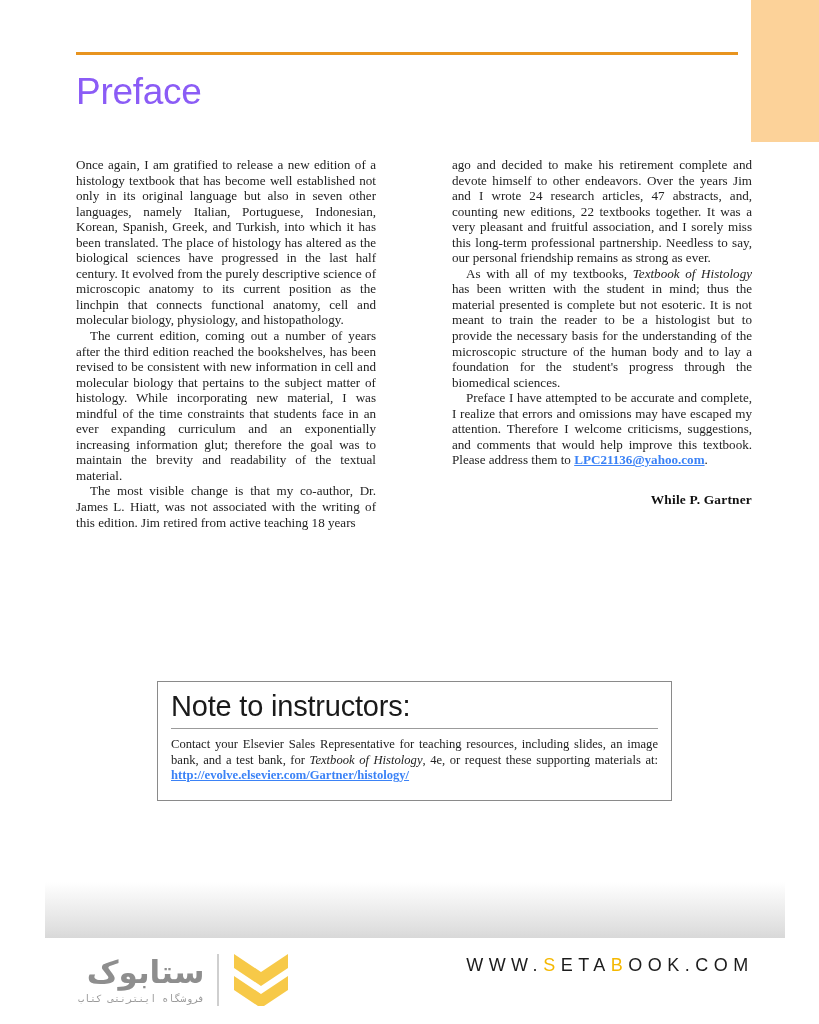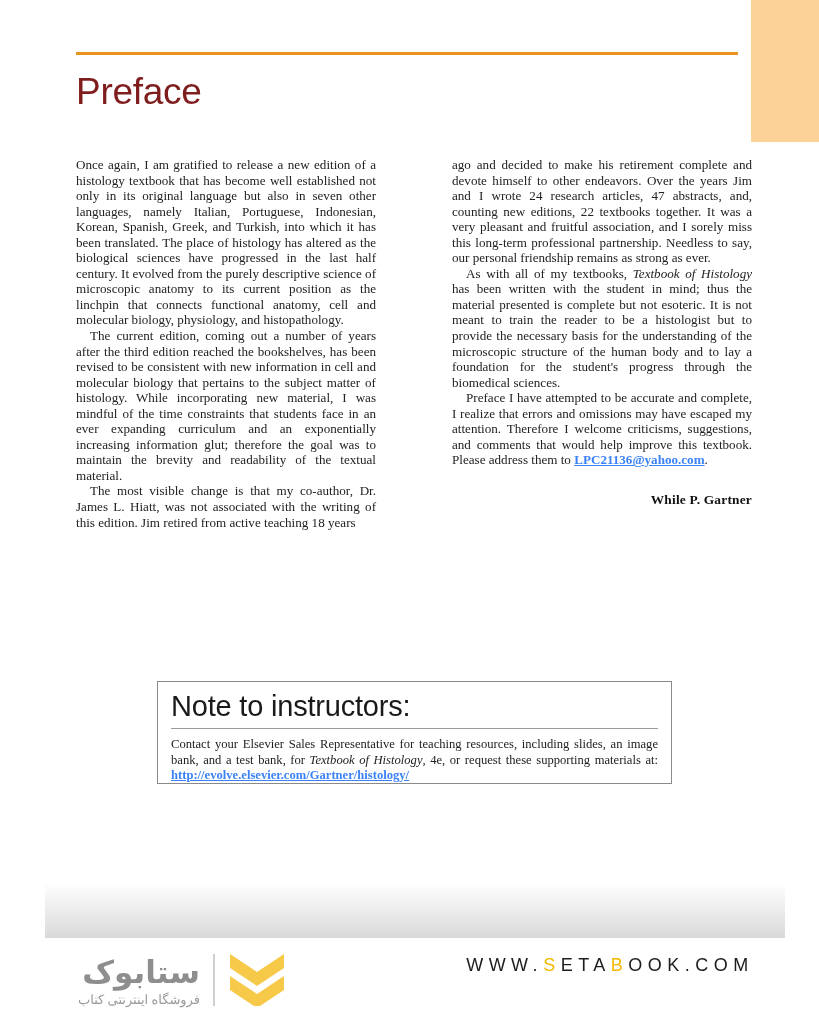--- a/index.html
+++ b/index.html
@@ -35,21 +35,21 @@
   }
   #header-rule {
     width: 662px;
     height: 3px;
     background: #e8941f;
   }
   #page-title {
     font-family: "Liberation Sans", sans-serif;
     font-size: 37px;
     font-weight: 400;
-    color: #7f1d1d;
+    color: #8b5cf6;
     letter-spacing: -0.3px;
     margin: 18px 0 0 0;
     line-height: 1.05;
   }
 
   
   #columns {
     position: absolute;
     left: 76px;
     top: 157px;
@@ -90,21 +90,21 @@
 
   
   #note-box {
     position: absolute;
     left: 157px;
     top: 681px;
     width: 515px;
     box-sizing: border-box;
     border: 1px solid #8a8a8a;
     background: #ffffff;
-    padding: 8px 13px 0 13px;
+    padding: 8px 13px 17px 13px;
   }
   #note-title {
     font-family: "Liberation Sans", sans-serif;
     font-size: 29px;
     font-weight: 400;
     color: #1a1a1a;
     letter-spacing: -0.2px;
     line-height: 1.12;
     margin: 0 0 6px 0;
   }
@@ -164,24 +164,24 @@
   #brand-name-fa {
     font-size: 31px;
     line-height: 34px;
     color: #8e8e8e;
     font-family: "DejaVu Sans", sans-serif;
     direction: rtl;
     white-space: nowrap;
     font-weight: 600;
   }
   #brand-tagline-fa {
-    font-size: 13px;
+    font-size: 10px;
     line-height: 13px;
     color: #9a9a9a;
-    font-family: Liberation Serif, serif;
+    font-family: Liberation Mono, monospace;
     direction: rtl;
     white-space: nowrap;
     margin-top: 4px;
   }
   #brand-divider {
     width: 2px;
     height: 52px;
     background: #cfcfcf;
   }
   #brand-mark {

